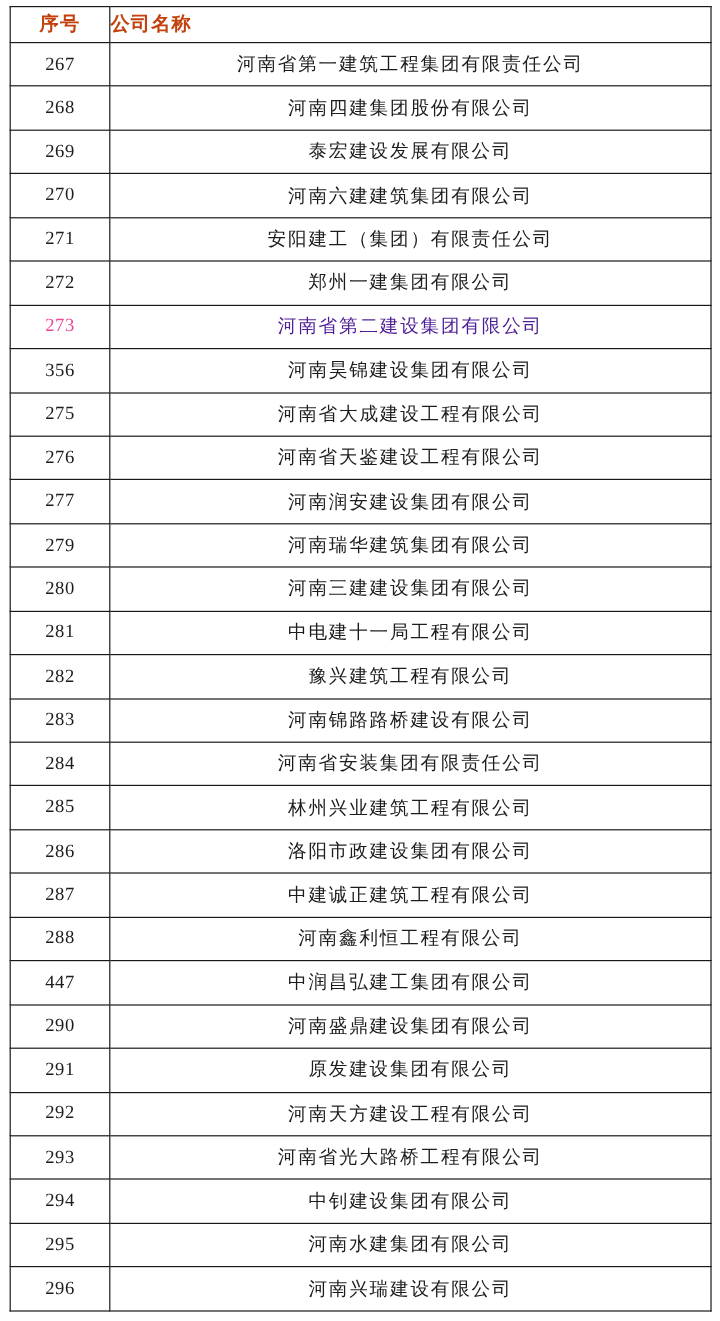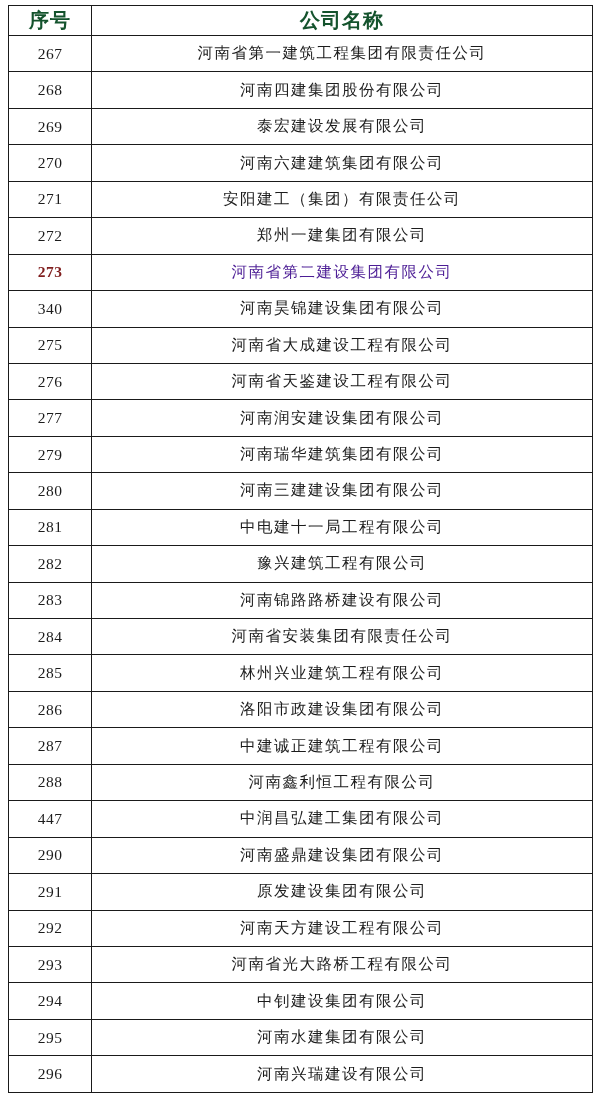--- a/index.html
+++ b/index.html
@@ -23,28 +23,28 @@
     height: 1088px;
     table-layout: fixed;
   }
   table.company-table th,
   table.company-table td {
     border: 1px solid #1a1a1a;
     padding: 0;
     vertical-align: middle;
   }
   th.col-no, td.col-no { width: 82px; text-align: center; }
-  th.col-name { text-align: center; }
+  th.col-name { text-align: left; }
   td.col-name { text-align: center; padding-left: 10px; }
   thead th {
     height: 29px;
     font-family: Liberation Serif, serif;
     font-weight: bold;
-    font-size: 20px;
-    color: #14532d;
+    font-size: 16px;
+    color: #c2410c;
     letter-spacing: 1px;
   }
   tbody td {
     height: 33px;
     font-size: 15.5px;
     color: #1c1c1c;
     margin-left: 32px;
   }
   td.col-no {
     font-family: "Liberation Serif", "DejaVu Serif", serif;
@@ -87,25 +87,25 @@
         </tr>
         <tr>
           <td class="col-no">271</td>
           <td class="col-name">安阳建工（集团）有限责任公司</td>
         </tr>
         <tr>
           <td class="col-no">272</td>
           <td class="col-name">郑州一建集团有限公司</td>
         </tr>
         <tr class="highlight">
-          <td class="col-no" style="color: #7f1d1d; font-weight: bold;">273</td>
+          <td class="col-no" style="color: #ec4899;">273</td>
           <td class="col-name" style="color: #4c1d95;">河南省第二建设集团有限公司</td>
         </tr>
         <tr>
-          <td class="col-no">340</td>
+          <td class="col-no">356</td>
           <td class="col-name">河南昊锦建设集团有限公司</td>
         </tr>
         <tr>
           <td class="col-no">275</td>
           <td class="col-name">河南省大成建设工程有限公司</td>
         </tr>
         <tr>
           <td class="col-no">276</td>
           <td class="col-name">河南省天鉴建设工程有限公司</td>
         </tr>

